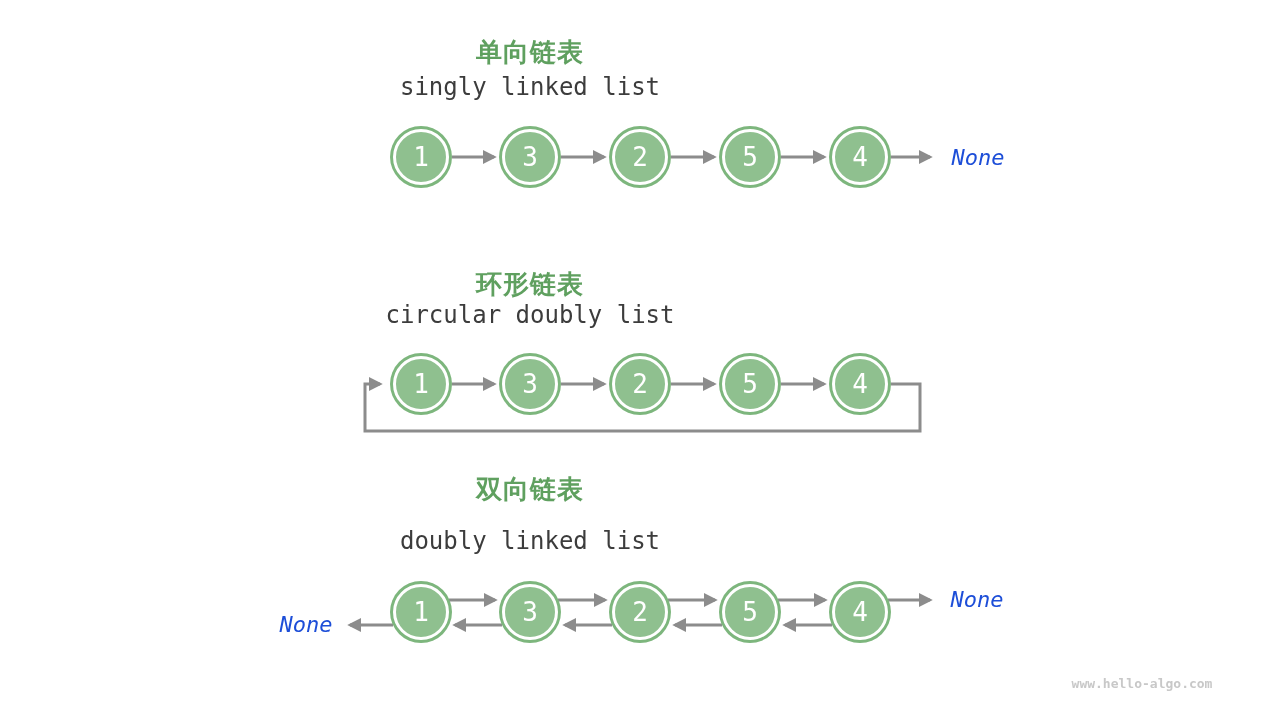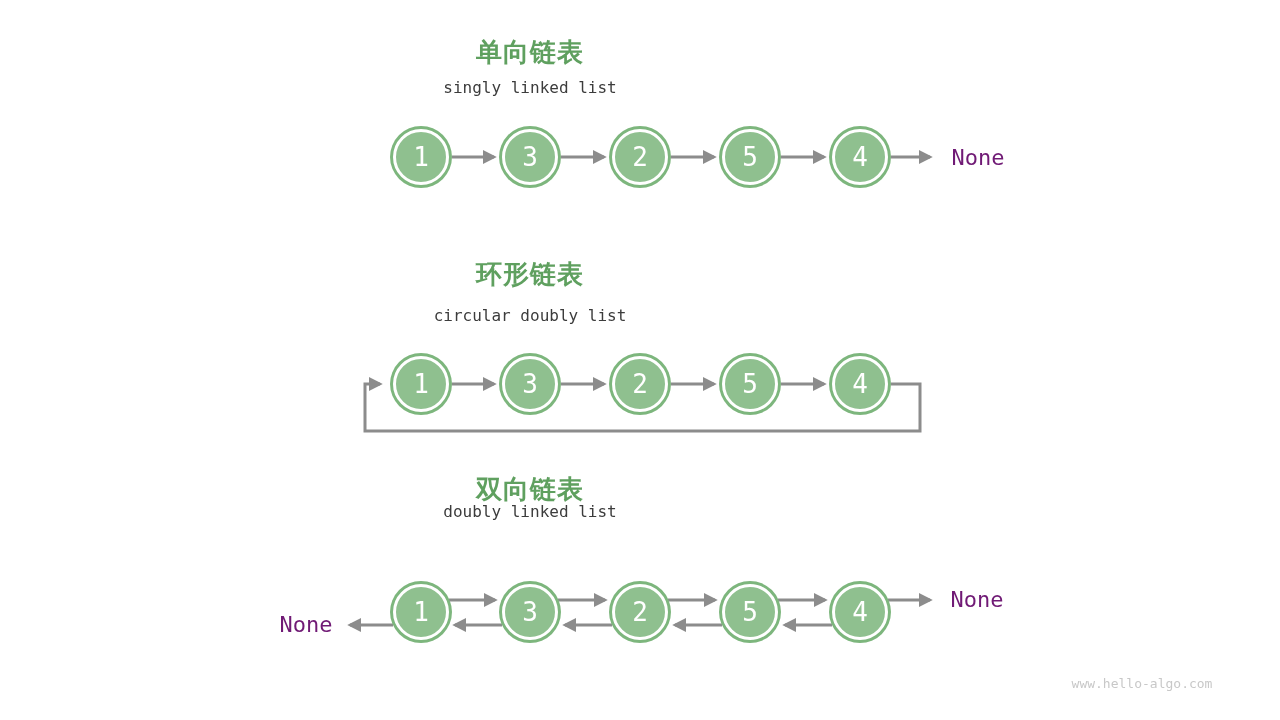--- a/index.html
+++ b/index.html
@@ -30,21 +30,21 @@
   .section-title {
     left: 530px;
     color: #5fa05f;
     font-size: 26px;
     font-weight: 700;
     letter-spacing: 1px;
   }
   .section-subtitle {
     left: 530px;
     color: #3c3c3c;
-    font-size: 16px;
+    font-size: 24px;
     font-family: "DejaVu Sans Mono", "Liberation Mono", monospace;
   }
   .node {
     position: absolute;
     box-sizing: content-box;
     width: 50px;
     height: 50px;
     background: #8fc08f;
     border: 3px solid #ffffff;
     border-radius: 50%;
@@ -52,28 +52,30 @@
     display: flex;
     align-items: center;
     justify-content: center;
   }
   .node-value {
     color: #ffffff;
     font-size: 26px;
     font-family: "DejaVu Sans Mono", "Liberation Mono", monospace;
   }
   .none-label {
-    color: #701a75;
+    color: #1d4ed8;
     font-size: 22px;
     font-family: "DejaVu Sans Mono", "Liberation Mono", monospace;
+    font-style: italic;
   }
   .watermark {
     color: #c8c8c8;
     font-size: 13px;
     font-family: "DejaVu Sans Mono", "Liberation Mono", monospace;
+    font-weight: bold;
   }
 </style>
 </head>
 <body>
 
 <div class="canvas">
 
   <svg class="arrows-layer" width="1280" height="720" viewBox="0 0 1280 720">
     <defs>
       <marker id="arrow" viewBox="0 0 10 10" refX="8" refY="5" markerWidth="4.6" markerHeight="4.6" orient="auto">
@@ -125,21 +127,21 @@
       <span class="node-value">5</span>
     </div>
     <div class="node" style="left:832px;top:129px">
       <span class="node-value">4</span>
     </div>
 
     <div class="centered none-label" style="left:978px;top:157px">None</div>
   </div>
 
   <div>
-    <div class="centered section-title" style="top:274px">环形链表</div>
+    <div class="centered section-title" style="top:284px">环形链表</div>
     <div class="centered section-subtitle" style="top:315px">circular doubly list</div>
 
     <div class="node" style="left:393px;top:356px">
       <span class="node-value">1</span>
     </div>
     <div class="node" style="left:502px;top:356px">
       <span class="node-value">3</span>
     </div>
     <div class="node" style="left:612px;top:356px">
       <span class="node-value">2</span>
@@ -147,21 +149,21 @@
     <div class="node" style="left:722px;top:356px">
       <span class="node-value">5</span>
     </div>
     <div class="node" style="left:832px;top:356px">
       <span class="node-value">4</span>
     </div>
   </div>
 
   <div>
     <div class="centered section-title" style="top:489px">双向链表</div>
-    <div class="centered section-subtitle" style="top:511px">doubly linked list</div>
+    <div class="centered section-subtitle" style="top:541px">doubly linked list</div>
 
     <div class="centered none-label" style="left:306px;top:624px">None</div>
 
     <div class="node" style="left:393px;top:584px">
       <span class="node-value">1</span>
     </div>
     <div class="node" style="left:502px;top:584px">
       <span class="node-value">3</span>
     </div>
     <div class="node" style="left:612px;top:584px">

